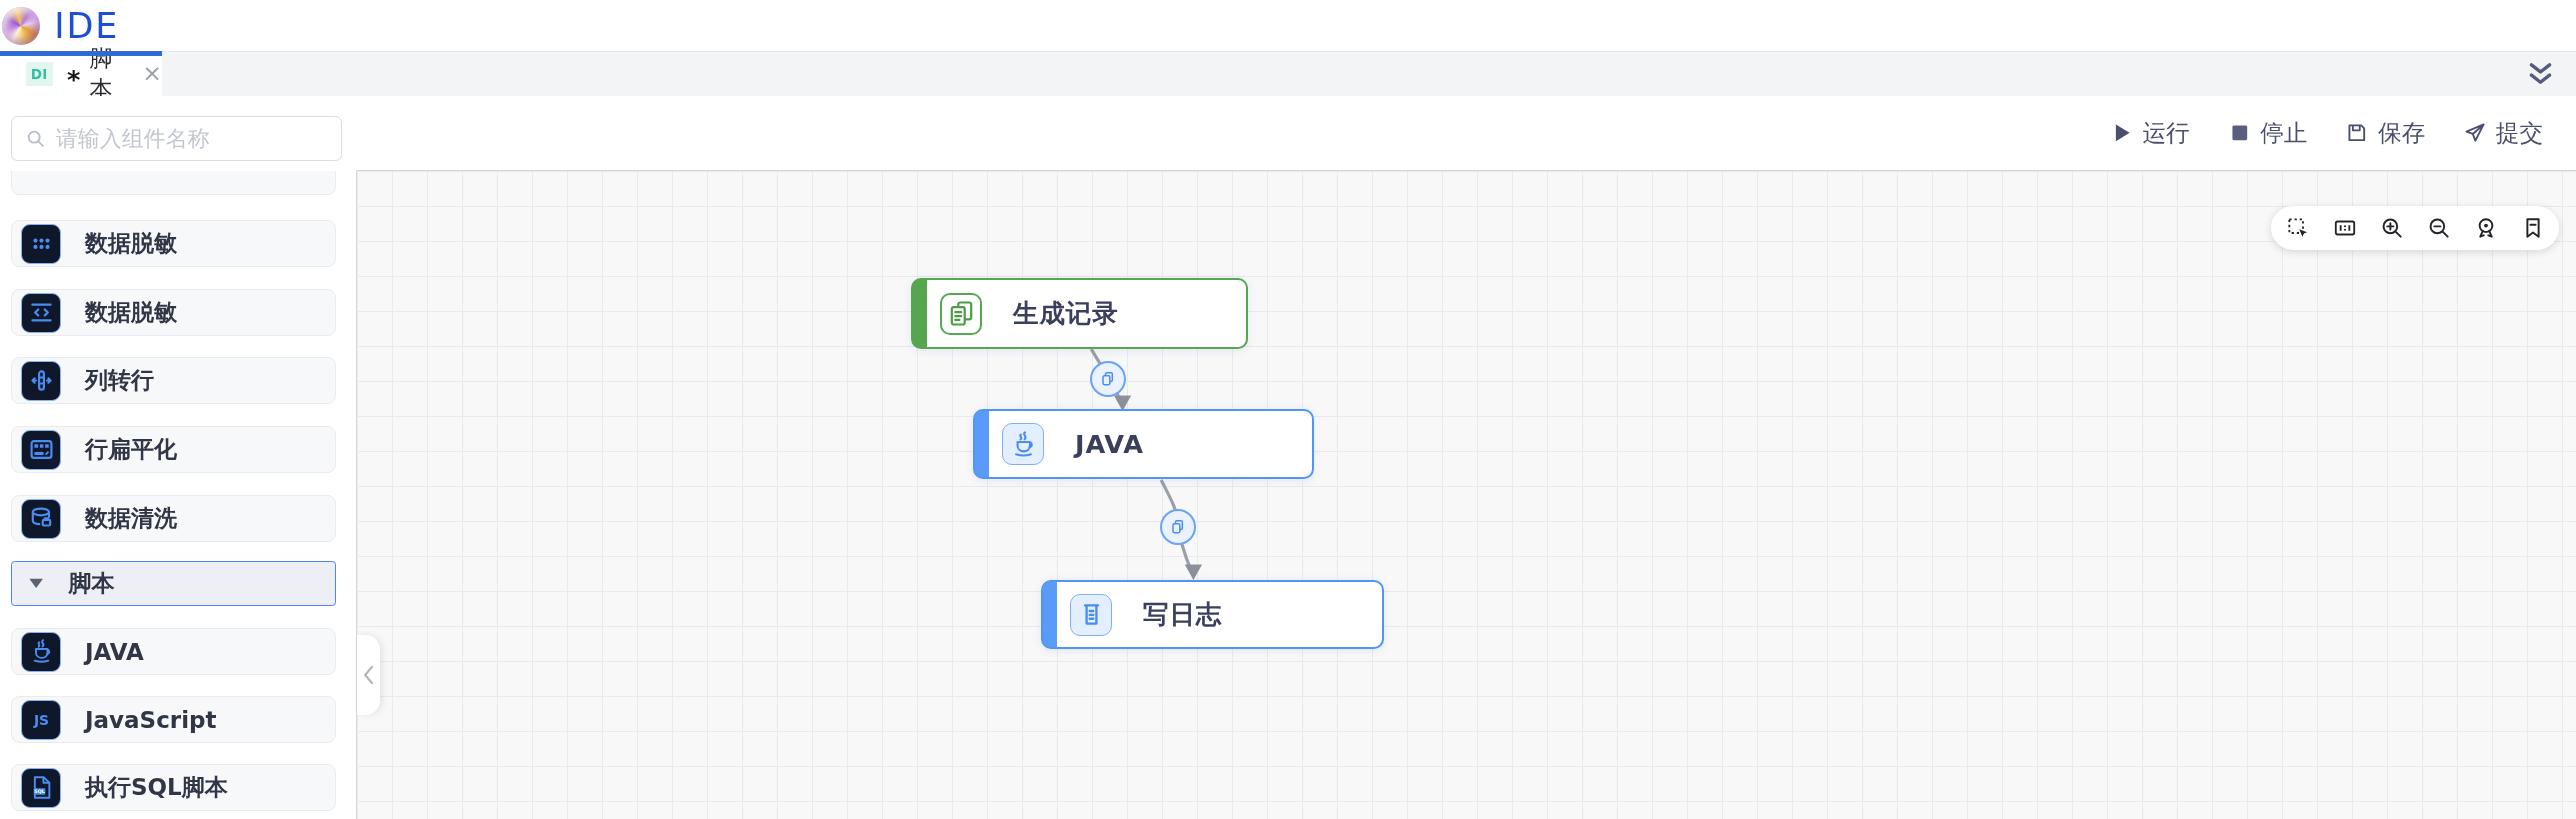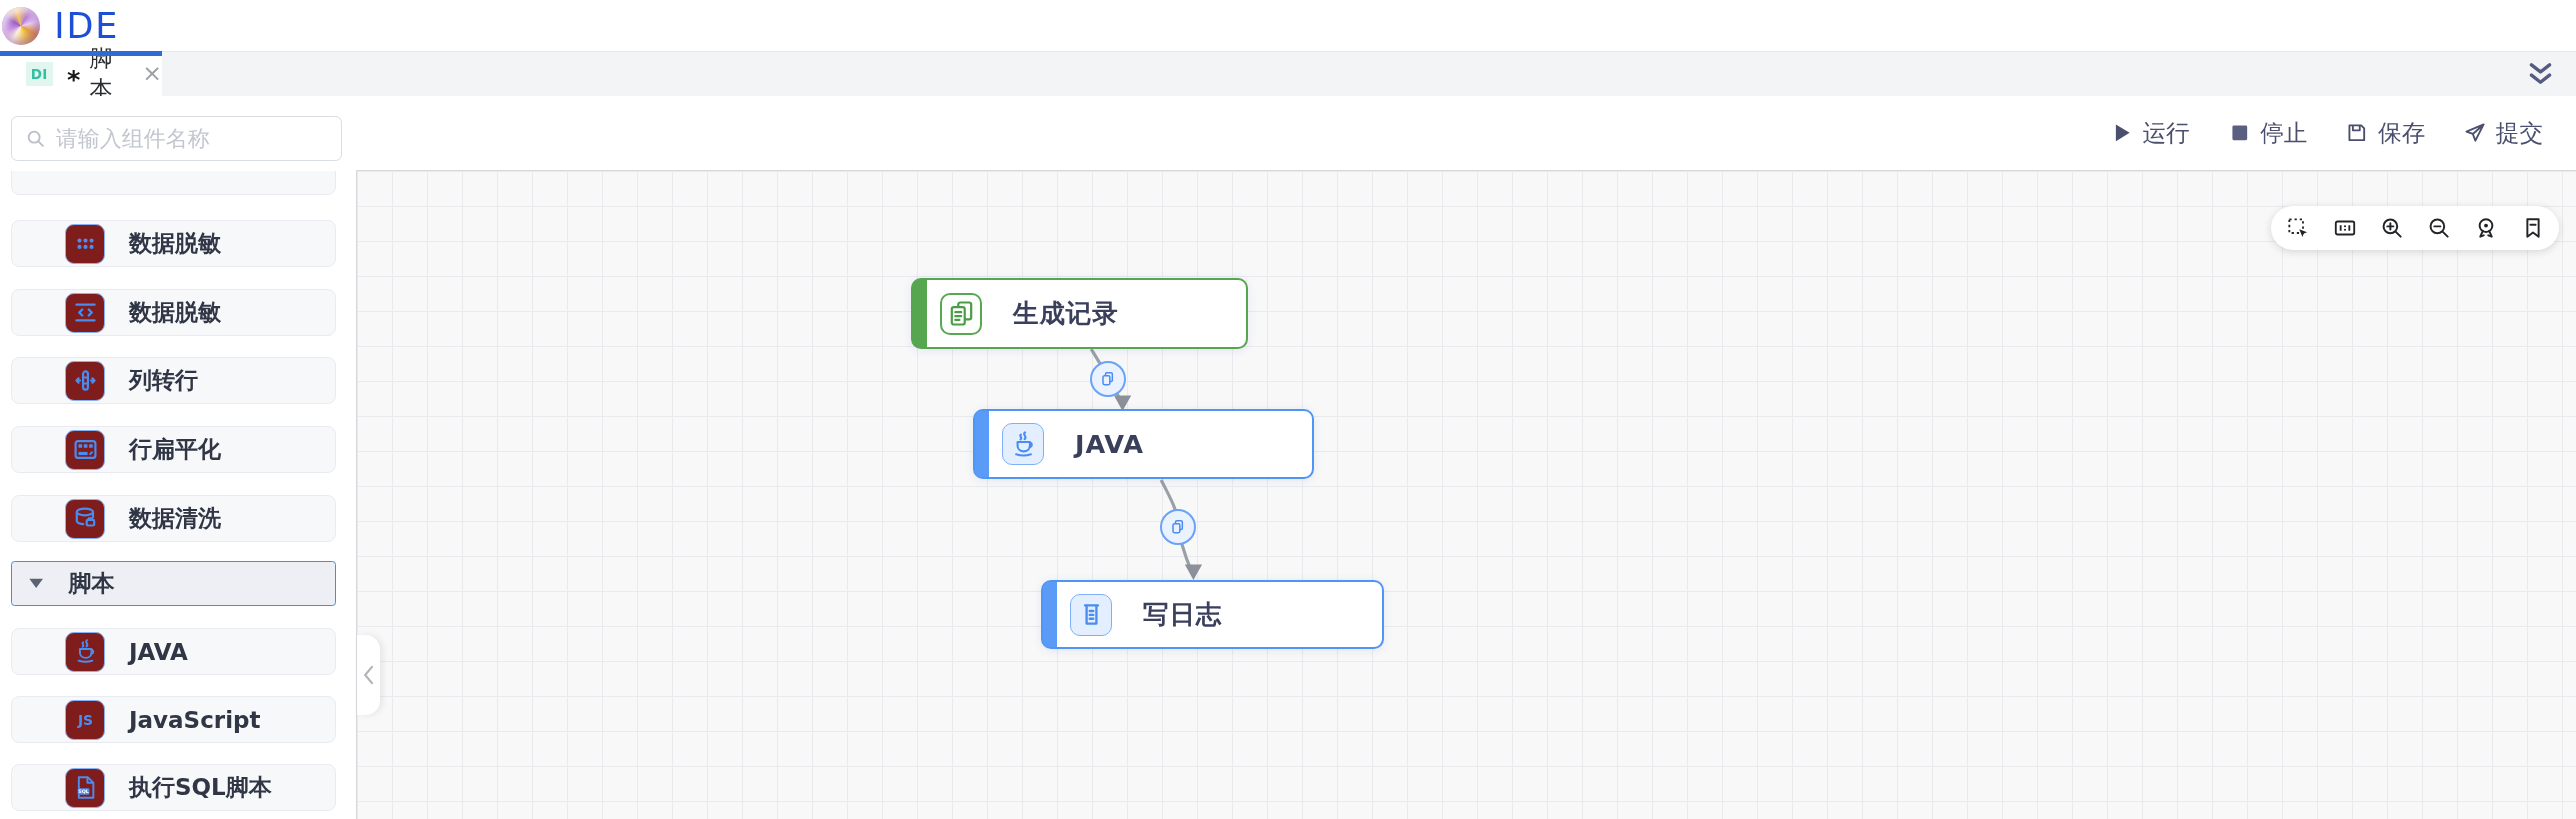--- a/index.html
+++ b/index.html
@@ -39,22 +39,22 @@
   .search { position:absolute; left:11px; top:20px; width:331px; height:45px; border:0.9px solid #d9dce3;
     border-radius:6.4px; display:flex; align-items:center; padding:0 12.7px; gap:9px; background:#fff; }
   .search svg { width:22px; height:22px; color:#b9bec8; flex:none; }
   .search input { border:none; outline:none; width:100%; font-size:22px; color:#333;
     font-family:inherit; background:transparent; }
   .search input::placeholder { color:#c2c6cf; }
   .list { position:absolute; left:0; top:75px; width:354px; height:649px; overflow:hidden; }
   .s-item { position:absolute; left:11px; width:325px; height:47px; background:#f7f8fa;
     border:0.9px solid #e9ebf0; border-radius:8.2px; display:flex; align-items:center;
     padding-left:9px; gap:24px; cursor:grab; }
-  .s-ic { width:40px; height:40px; border:1.8px solid #8ab1f3; background:#7f1d1d; border-radius:9px;
-    color:#4a8cf0; display:flex; align-items:center; justify-content:center; flex:none;margin-left:44px; }
+  .s-ic { width:40px; height:40px; border:1.8px solid #8ab1f3; background:#0f172a; border-radius:9px;
+    color:#4a8cf0; display:flex; align-items:center; justify-content:center; flex:none; }
   .s-ic svg { width:29px; height:29px; }
   .s-label { font-size:23px; font-weight:600; color:#303645; }
   .s-group { position:absolute; left:11px; width:325px; height:45px; background:#edeff5;
     border:1.8px solid #4e86ec; border-radius:3.6px; display:flex; align-items:center;
     padding-left:16.4px; gap:23.6px; cursor:pointer; }
   .caret { width:16.4px; height:12.7px; display:flex; color:#5c6370; }
 
   
   .canvas { position:absolute; left:356px; top:170px; width:2220px; height:650px;
     background-color:#f8f8f9;

